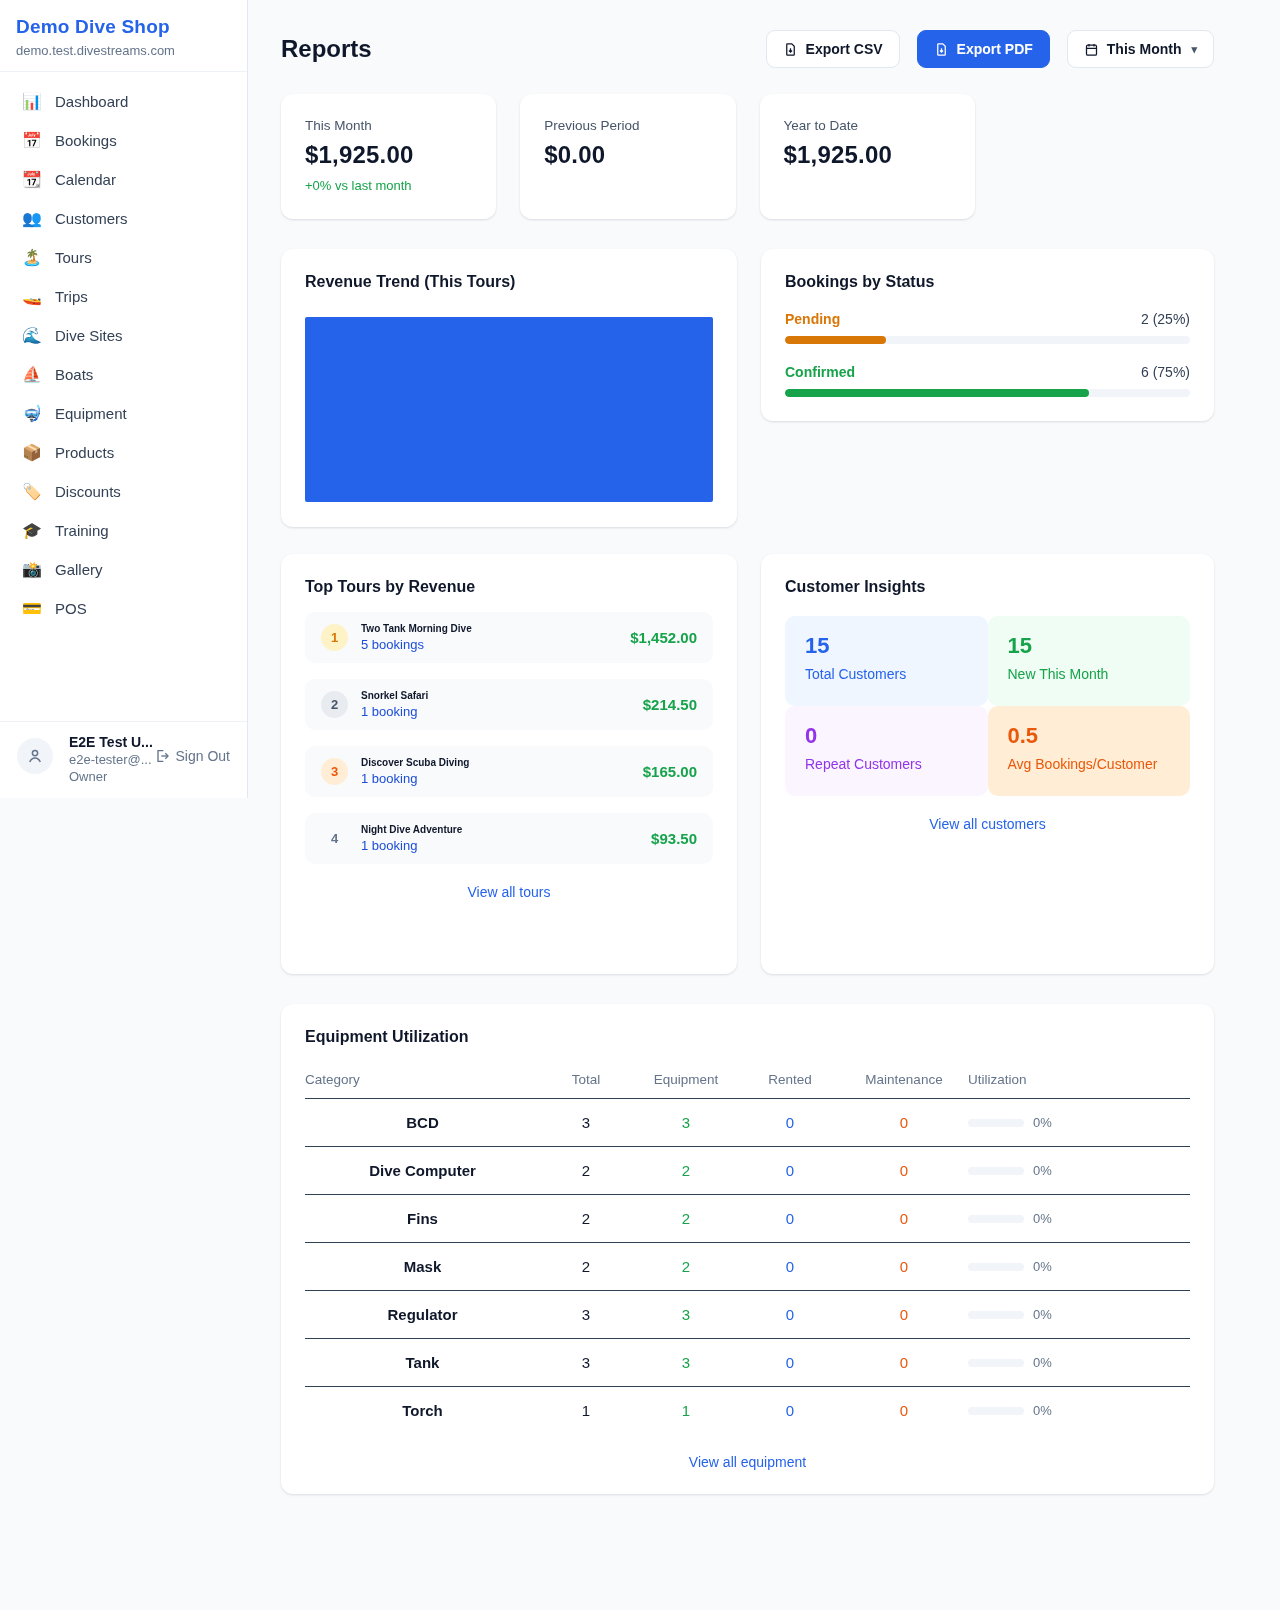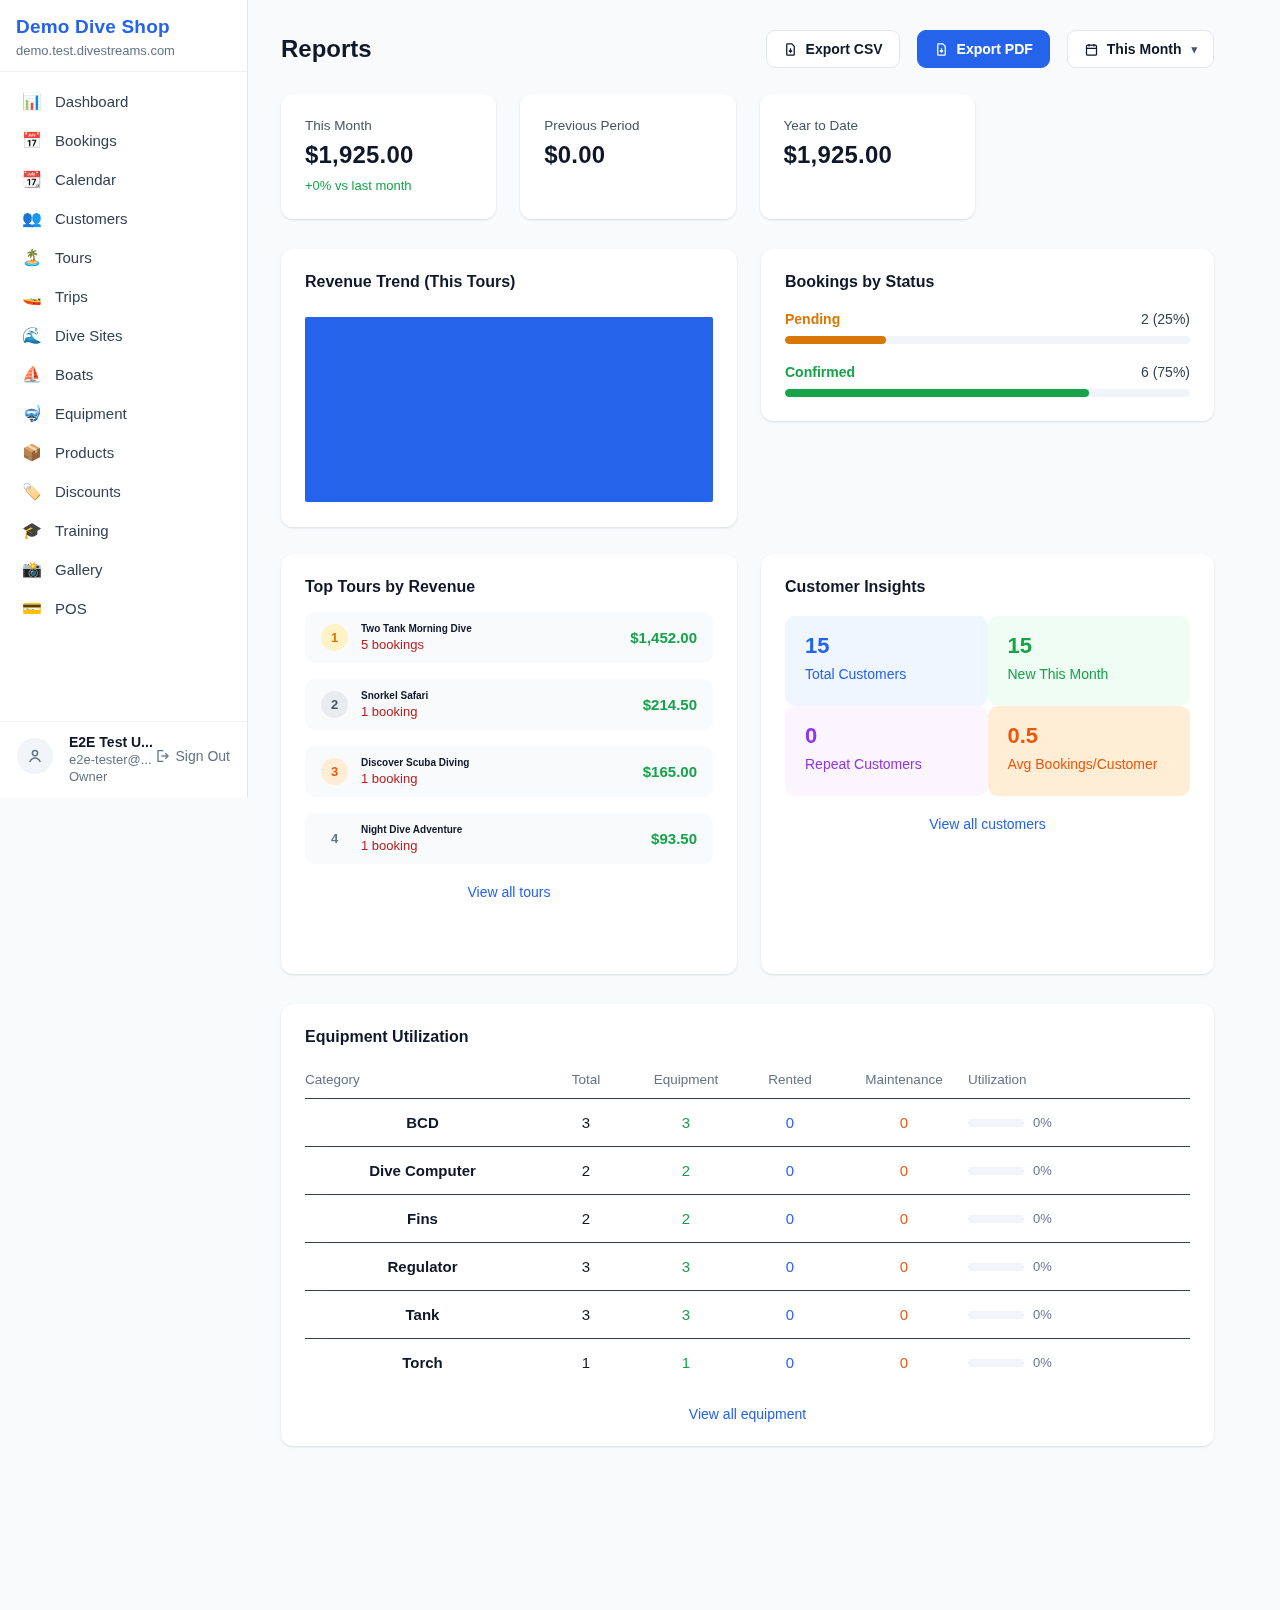--- a/index.html
+++ b/index.html
@@ -84,21 +84,21 @@
   .rank-badge {
     width:27px; height:27px; border-radius:50%; flex:0 0 27px;
     display:flex; align-items:center; justify-content:center;
     font-size:13px; font-weight:bold;
   }
   .rank-1 { background:#fef3c7; color:#d97706; }
   .rank-2 { background:#e8ecf1; color:#475569; }
   .rank-3 { background:#ffedd5; color:#ea580c; }
   .rank-4 { background:transparent; color:#64748b; }
   .tour-name { font-size:10px; font-weight:bold; color:#0f172a; }
-  .tour-sub { font-size:13px; color:#b91c1c; margin-top:3px; }
+  .tour-sub { font-size:13px; color:#1d4ed8; margin-top:3px; }
   .tour-price { margin-left:auto; font-size:15px; font-weight:bold; color:#16a34a; }
   .view-all { display:block; text-align:center; margin-top:20px;
     font-size:14px; color:#2563eb; text-decoration:none; cursor:pointer; }
   
   .insight-grid { margin-top:20px; display:grid; grid-template-columns:1fr 1fr; gap:0; }
   .insight-tile { border-radius:10px; padding:17px 20px; height:90px; }
   .insight-value { font-size:22px; font-weight:bold; }
   .insight-label { font-size:14px; margin-top:7px; }
   .tile-blue   { background:#eff6ff; } .tile-blue   .insight-value,.tile-blue   .insight-label{ color:#2563eb; }
   .tile-green  { background:#f0fdf4; } .tile-green  .insight-value,.tile-green  .insight-label{ color:#16a34a; }
@@ -403,20 +403,33 @@
           <td class="c-rent">0</td>
           <td class="c-maint">0</td>
           <td class="util-cell">
               <span class="util-wrap">
                 <span class="util-bar"></span>
                 <span class="util-text">0%</span>
               </span>
             </td>
         </tr>
         <tr>
+          <td class="cat">Mask</td>
+          <td>2</td>
+          <td class="c-avail">2</td>
+          <td class="c-rent">0</td>
+          <td class="c-maint">0</td>
+          <td class="util-cell">
+              <span class="util-wrap">
+                <span class="util-bar"></span>
+                <span class="util-text">0%</span>
+              </span>
+            </td>
+        </tr>
+        <tr>
           <td class="cat">Regulator</td>
           <td>3</td>
           <td class="c-avail">3</td>
           <td class="c-rent">0</td>
           <td class="c-maint">0</td>
           <td class="util-cell">
               <span class="util-wrap">
                 <span class="util-bar"></span>
                 <span class="util-text">0%</span>
               </span>

